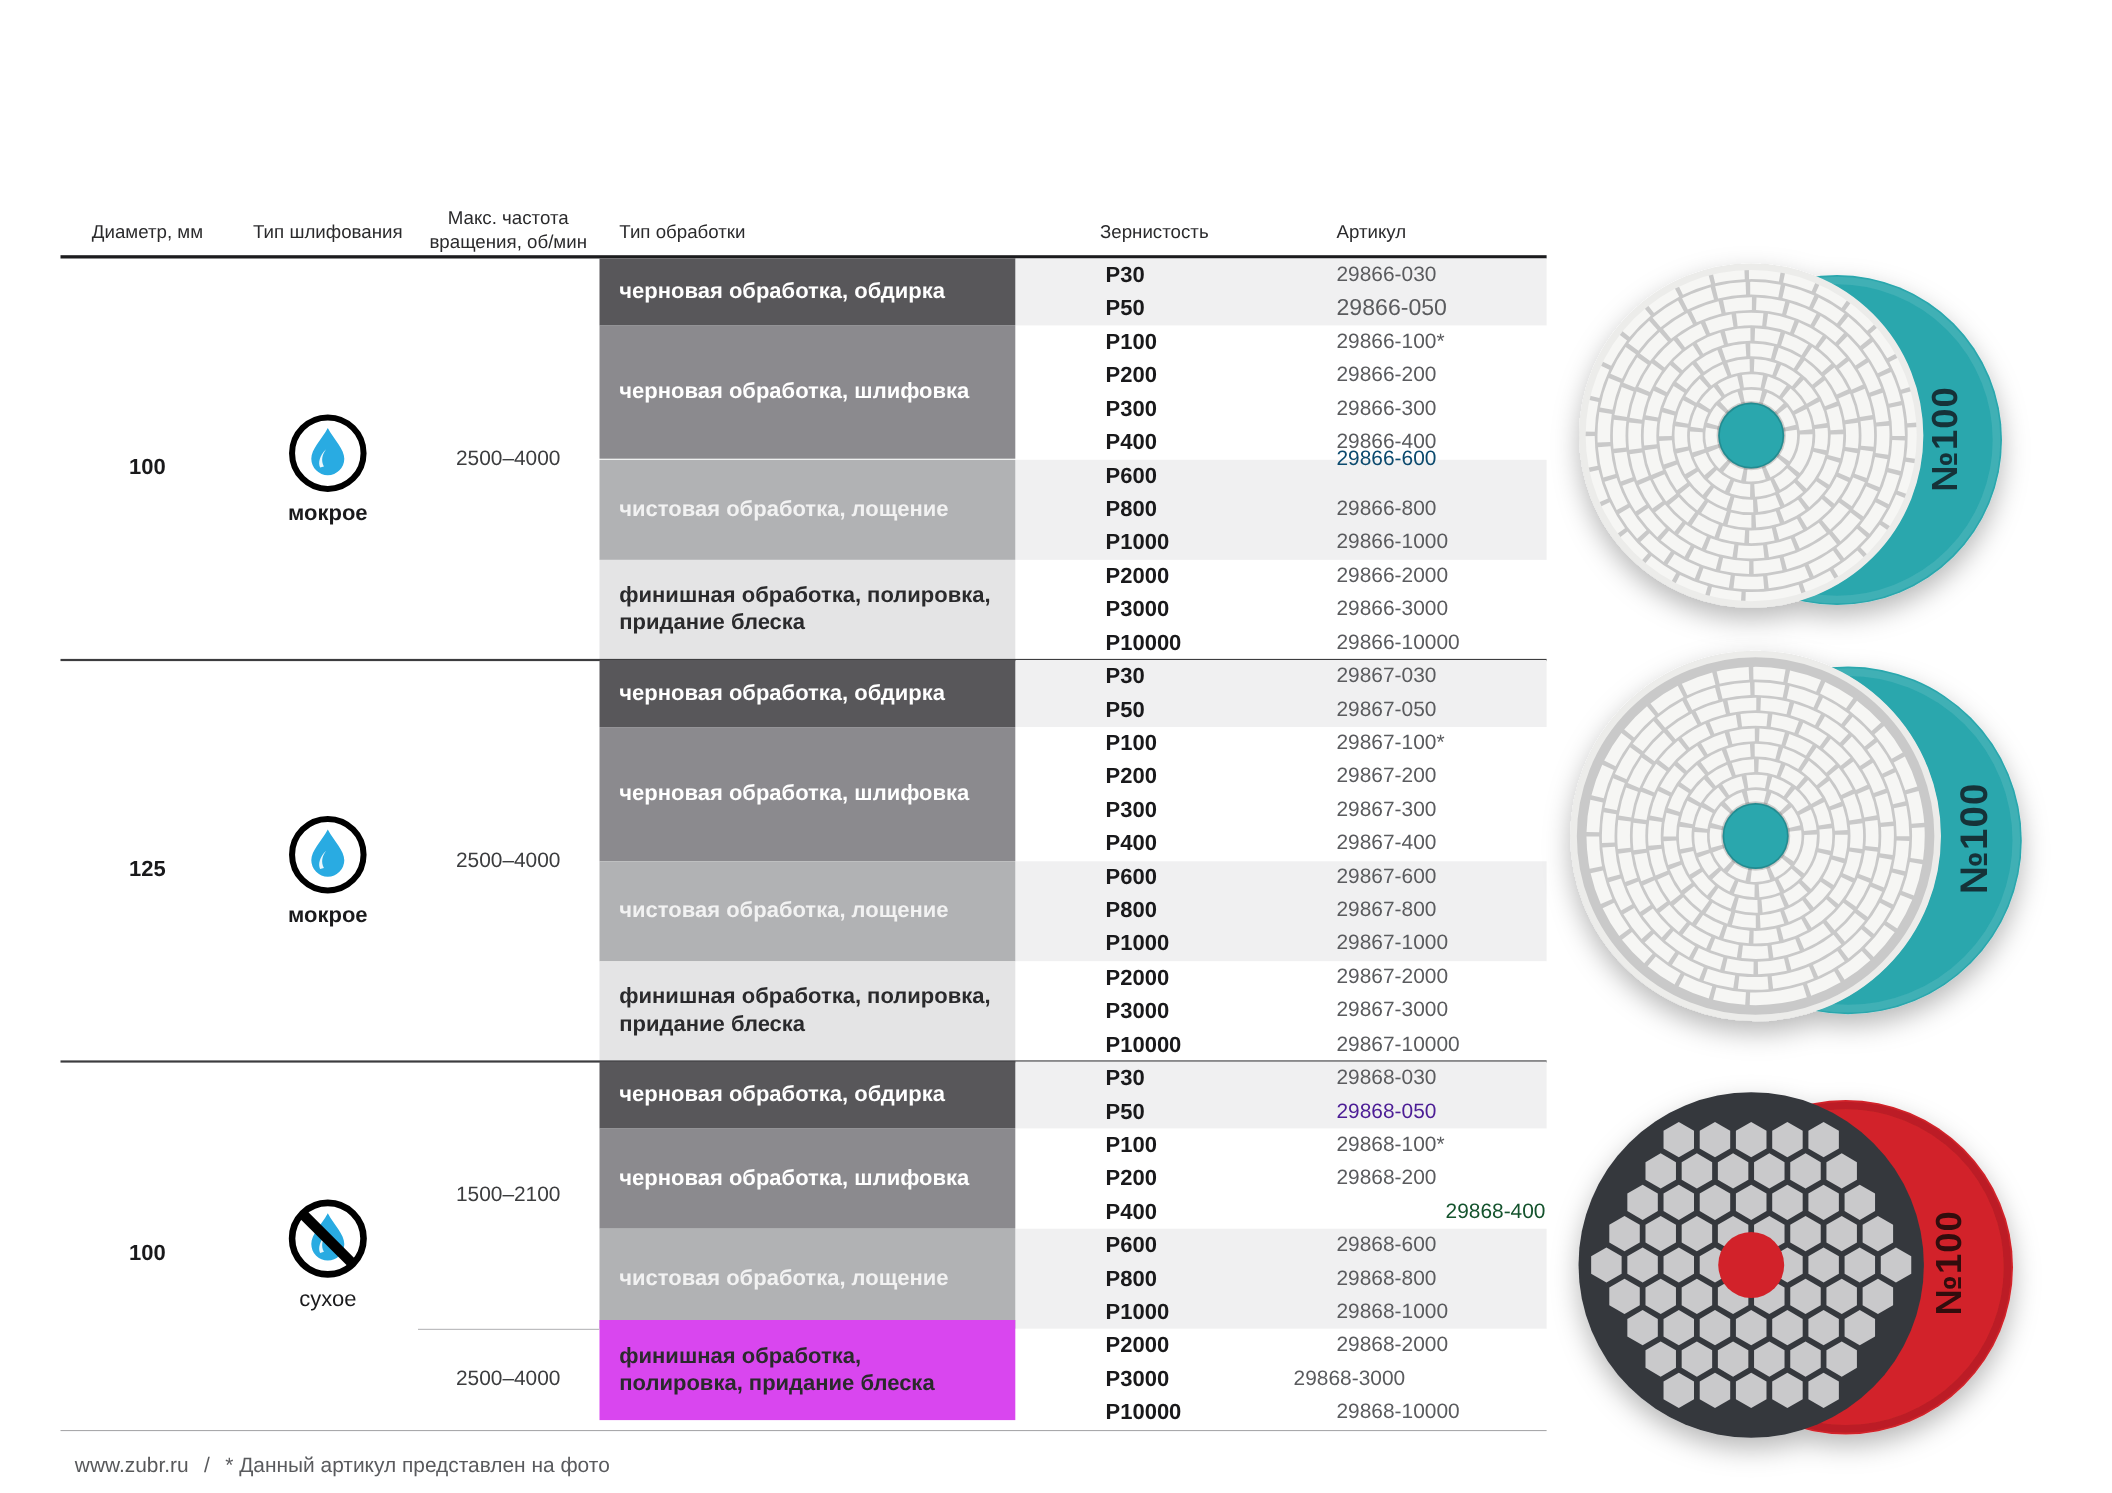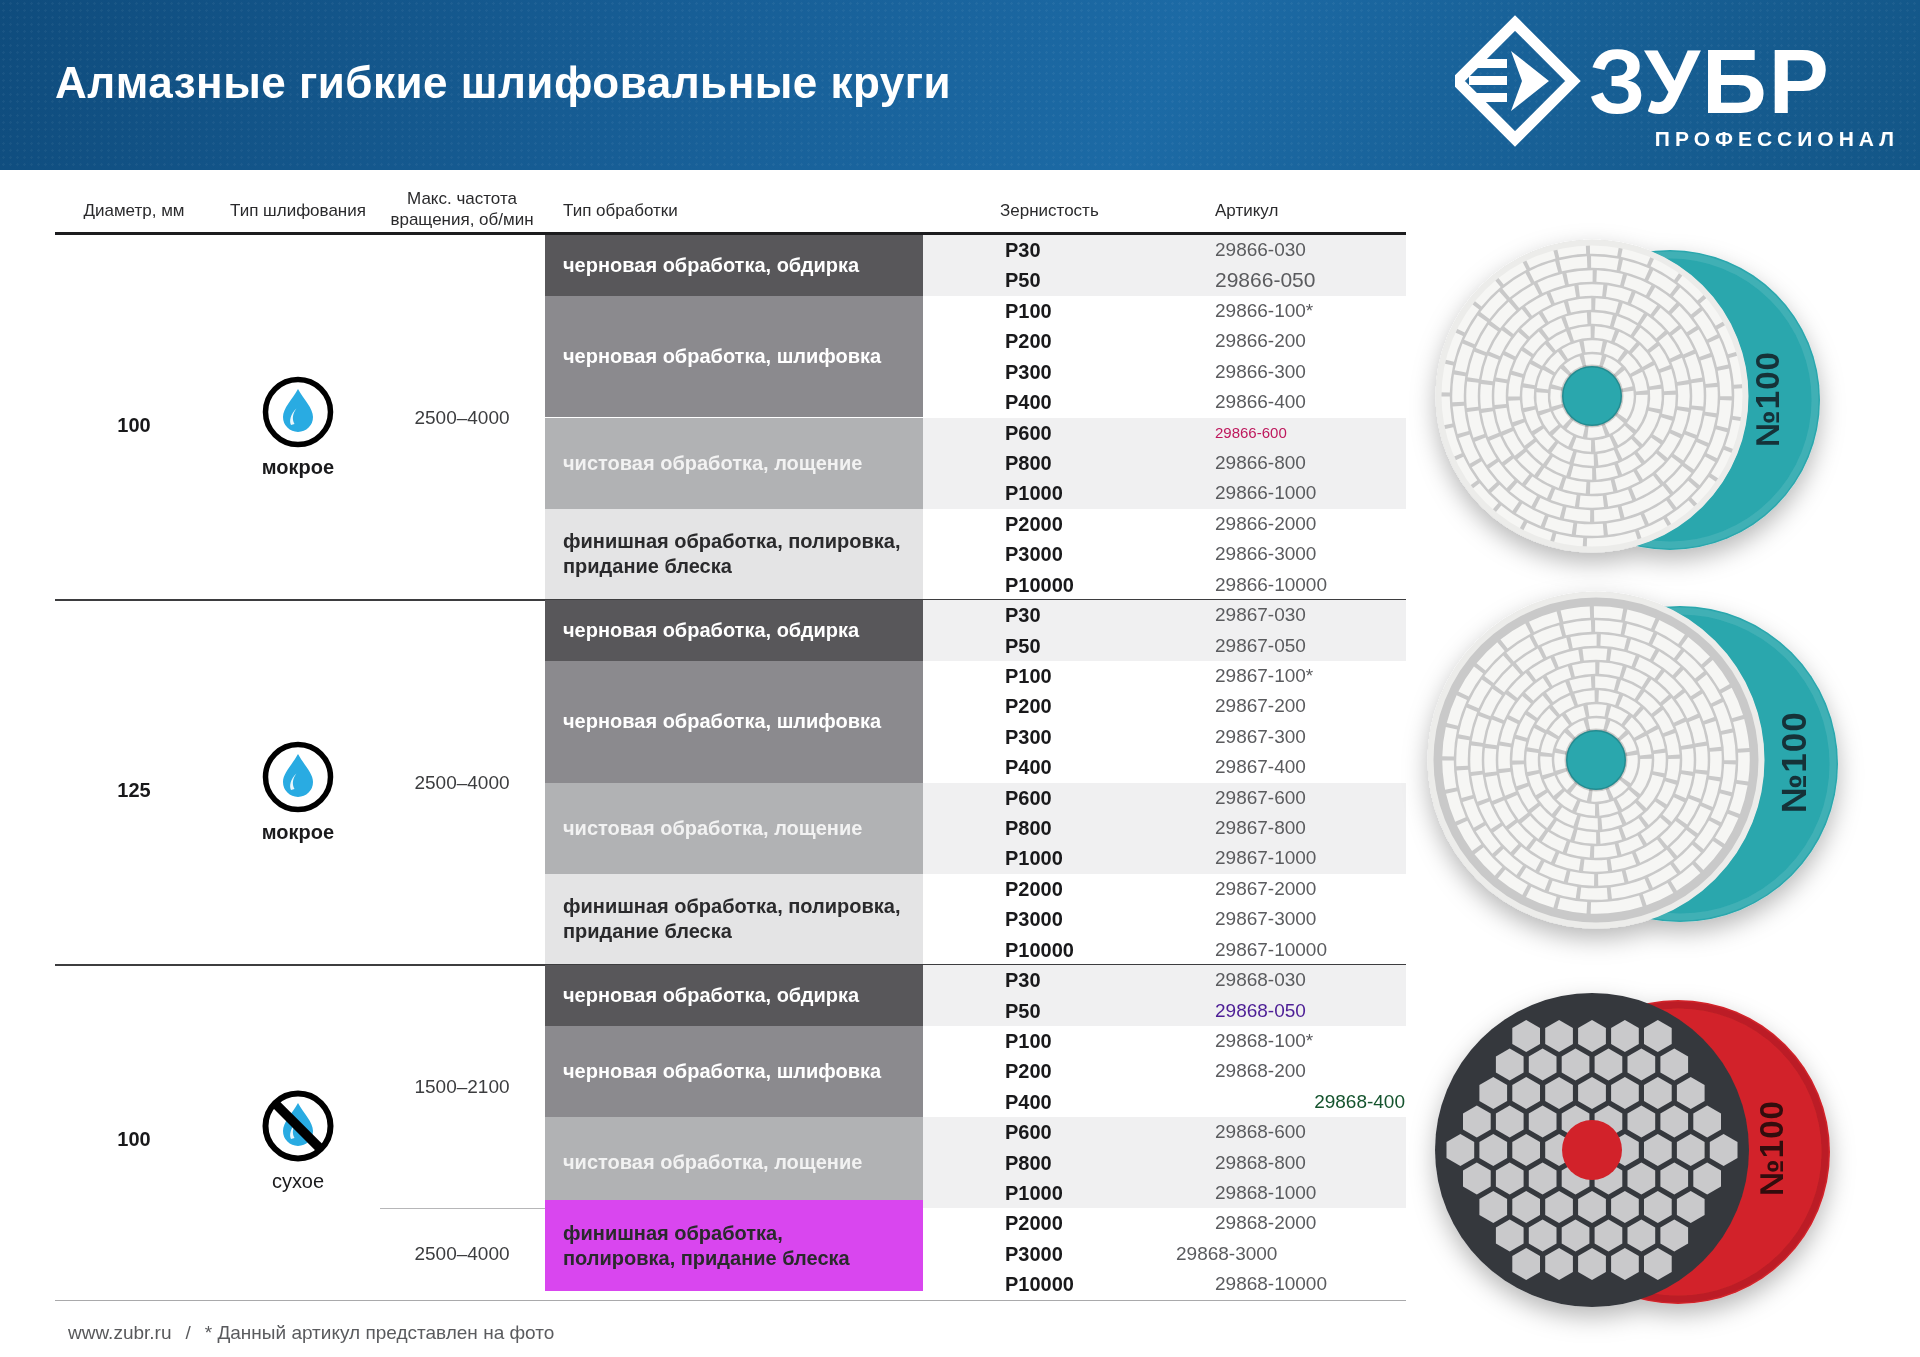--- a/index.html
+++ b/index.html
@@ -14,34 +14,20 @@
   .logo{position:absolute;left:1455px;top:15px;}
   .colhead{position:absolute;font-size:17px;color:#2a2a2c;line-height:21px;}
   .footer{position:absolute;left:68px;top:1322px;display:flex;gap:14px;font-size:19px;color:#5a5b5e;}
   #tbl div{white-space:nowrap;}
 </style>
 </head>
 <body>
 
 <div class="page">
 
-  <div class="topbar">
-    <div class="title">Алмазные гибкие шлифовальные круги</div>
-    <svg class="logo" width="450" height="142" viewBox="0 0 450 142">
-      <g>
-        <polygon points="60,8 118,66 60,124 2,66" fill="none" stroke="#ffffff" stroke-width="11"></polygon>
-        <rect x="20" y="44" width="32" height="9" fill="#ffffff"></rect>
-        <rect x="14" y="61" width="38" height="9" fill="#ffffff"></rect>
-        <rect x="20" y="78" width="32" height="9" fill="#ffffff"></rect>
-        <polygon points="56,36 94,66 56,96 67,66" fill="#ffffff"></polygon>
-      </g>
-      <text x="134" y="98" font-size="90" font-weight="bold" fill="#ffffff" letter-spacing="2" font-family="Liberation Sans, sans-serif">ЗУБР</text>
-      <text x="444" y="131" font-size="21" font-weight="bold" fill="#ffffff" text-anchor="end" letter-spacing="5" font-family="Liberation Sans, sans-serif">ПРОФЕССИОНАЛ</text>
-    </svg>
-  </div>
 
   <div class="colhead" style="left:54px;top:200px;width:160px;text-align:center;">Диаметр, мм</div>
   <div class="colhead" style="left:218px;top:200px;width:160px;text-align:center;">Тип шлифования</div>
   <div class="colhead" style="left:382px;top:188px;width:160px;text-align:center;">
     <div>Макс. частота</div>
     <div>вращения, об/мин</div>
   </div>
   <div class="colhead" style="left:563px;top:200px;">Тип обработки</div>
   <div class="colhead" style="left:1000px;top:200px;">Зернистость</div>
   <div class="colhead" style="left:1215px;top:200px;">Артикул</div>
@@ -66,21 +52,21 @@
       <div style="position: absolute; left: 1215px; top: 326.3px; width: 190px; height: 30.42px; line-height: 30.42px; font-size: 19px; color: rgb(90, 91, 94);">29866-200</div>
       <div style="position: absolute; left: 1005px; top: 356.7px; width: 160px; height: 30.42px; line-height: 30.42px; font-weight: bold; font-size: 20px; color: rgb(25, 25, 27);">P300</div>
       <div style="position: absolute; left: 1215px; top: 356.7px; width: 190px; height: 30.42px; line-height: 30.42px; font-size: 19px; color: rgb(90, 91, 94);">29866-300</div>
       <div style="position: absolute; left: 1005px; top: 387.1px; width: 160px; height: 30.42px; line-height: 30.42px; font-weight: bold; font-size: 20px; color: rgb(25, 25, 27);">P400</div>
       <div style="position: absolute; left: 1215px; top: 387.1px; width: 190px; height: 30.42px; line-height: 30.42px; font-size: 19px; color: rgb(90, 91, 94);">29866-400</div>
       <div style="position: absolute; left: 923px; top: 417.5px; width: 483px; height: 91.3px; background: rgb(240, 240, 241);"></div>
       <div style="position: absolute; left: 545px; top: 417.5px; width: 378px; height: 91.3px; background: rgb(177, 178, 180); color: rgb(242, 242, 242); display: flex; flex-direction: column; justify-content: center; padding-left: 18px; box-sizing: border-box; font-weight: bold; font-size: 20px; line-height: 25px;">
         <div>чистовая обработка, лощение</div>
       </div>
       <div style="position: absolute; left: 1005px; top: 417.5px; width: 160px; height: 30.42px; line-height: 30.42px; font-weight: bold; font-size: 20px; color: rgb(25, 25, 27);">P600</div>
-      <div style="position: absolute; left: 1215px; top: 418px; width: 190px; height: 30.42px; line-height: 30.42px; font-size: 15px; color: #be185d;">29866-600</div>
+      <div style="position: absolute; left: 1215px; top: 403px; width: 190px; height: 30.42px; line-height: 30.42px; font-size: 19px; color: #0c4a6e;">29866-600</div>
       <div style="position: absolute; left: 1005px; top: 447.9px; width: 160px; height: 30.42px; line-height: 30.42px; font-weight: bold; font-size: 20px; color: rgb(25, 25, 27);">P800</div>
       <div style="position: absolute; left: 1215px; top: 447.9px; width: 190px; height: 30.42px; line-height: 30.42px; font-size: 19px; color: rgb(90, 91, 94);">29866-800</div>
       <div style="position: absolute; left: 1005px; top: 478.4px; width: 160px; height: 30.42px; line-height: 30.42px; font-weight: bold; font-size: 20px; color: rgb(25, 25, 27);">P1000</div>
       <div style="position: absolute; left: 1215px; top: 478.4px; width: 190px; height: 30.42px; line-height: 30.42px; font-size: 19px; color: rgb(90, 91, 94);">29866-1000</div>
       <div style="position: absolute; left: 923px; top: 508.8px; width: 483px; height: 91.3px; background: rgb(255, 255, 255);"></div>
       <div style="position: absolute; left: 545px; top: 508.8px; width: 378px; height: 91.3px; background: rgb(228, 228, 229); color: rgb(42, 42, 44); display: flex; flex-direction: column; justify-content: center; padding-left: 18px; box-sizing: border-box; font-weight: bold; font-size: 20px; line-height: 25px;">
         <div>финишная обработка, полировка,</div>
         <div>придание блеска</div>
       </div>
       <div style="position: absolute; left: 1005px; top: 508.8px; width: 160px; height: 30.42px; line-height: 30.42px; font-weight: bold; font-size: 20px; color: rgb(25, 25, 27);">P2000</div>

